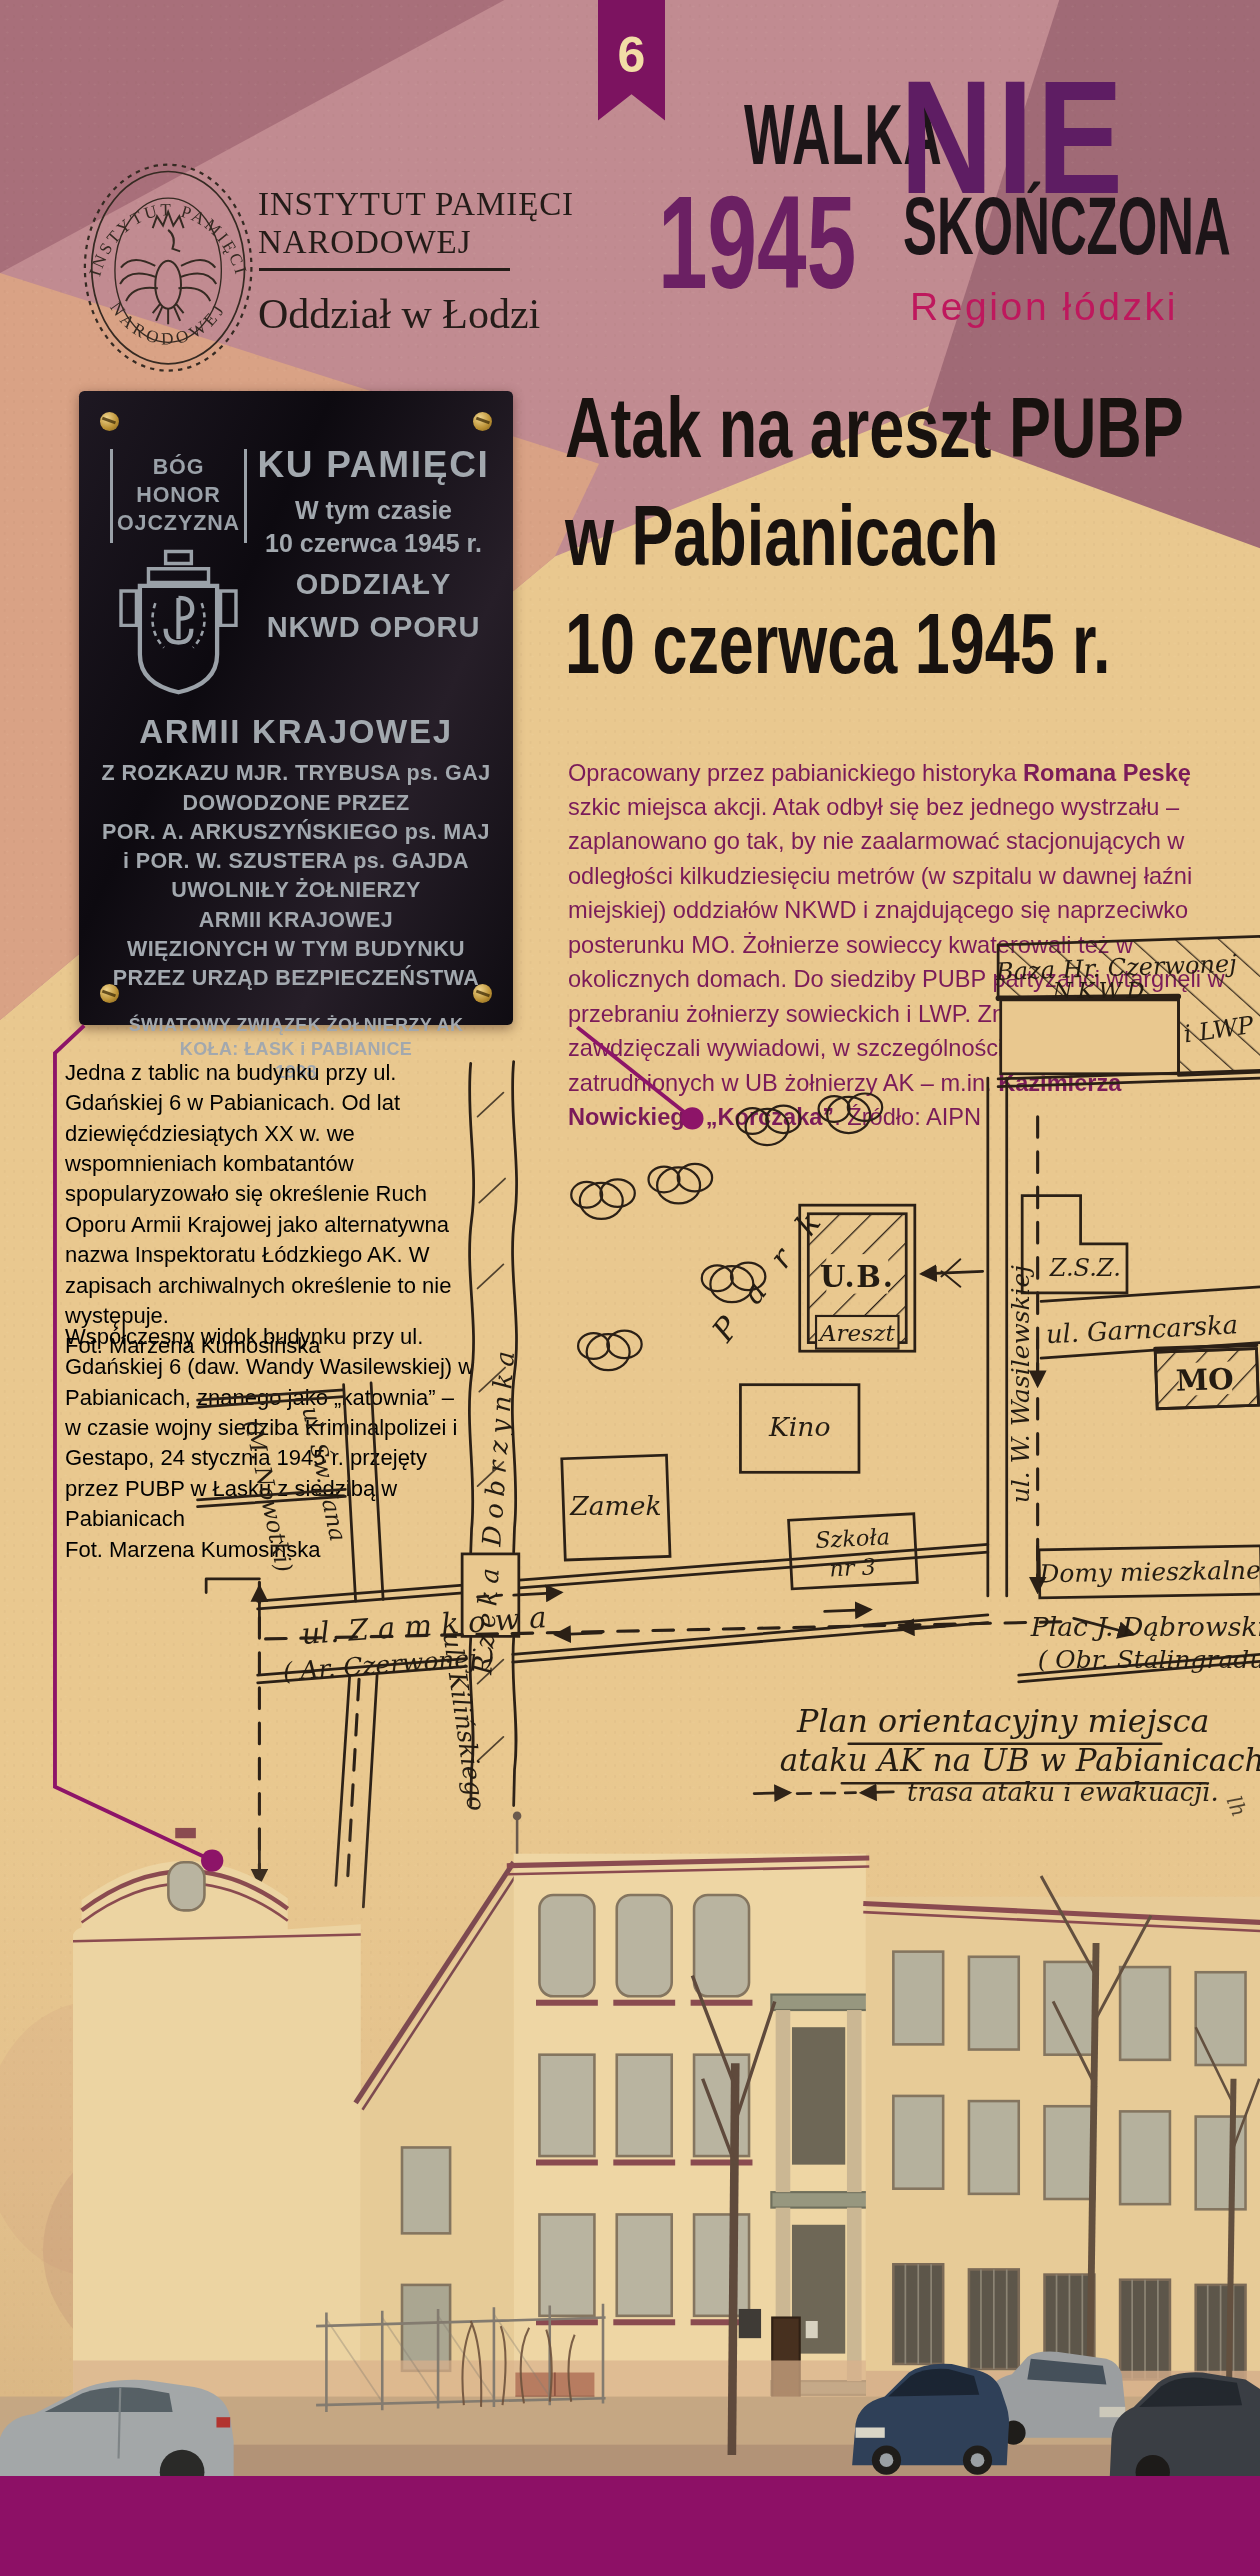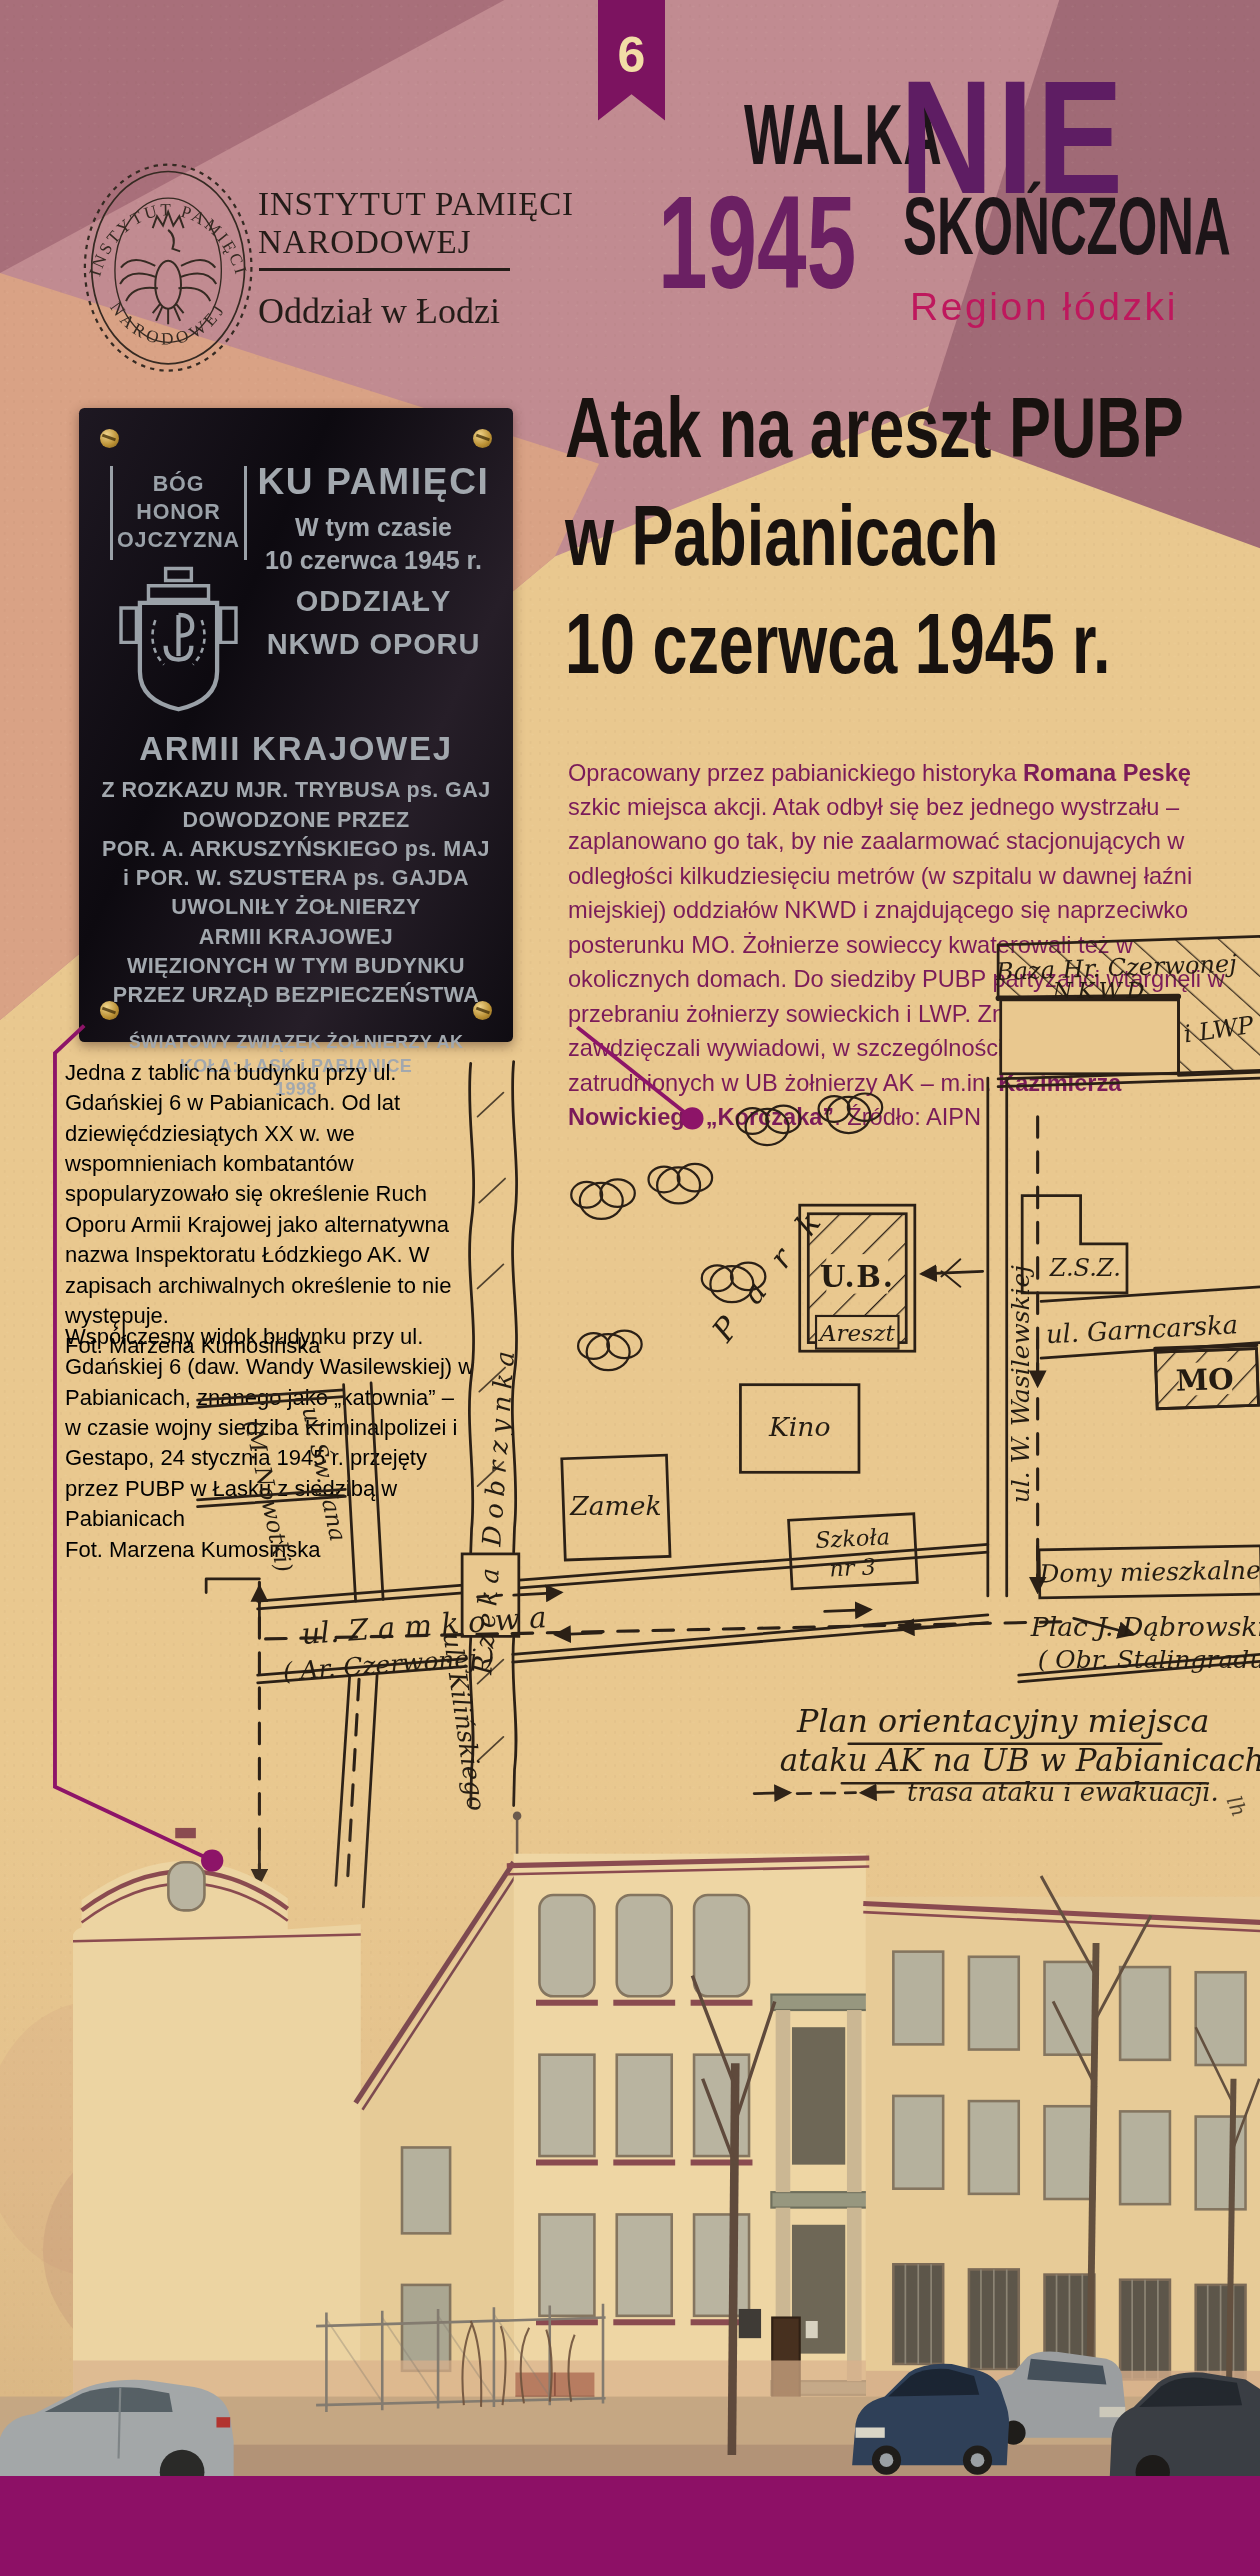--- a/index.html
+++ b/index.html
@@ -22,24 +22,24 @@
   .mh{position:absolute;transform-origin:left top;white-space:nowrap;line-height:1;}
   .mh-walka{left:744px;top:91px;font-size:86px;font-weight:700;color:#1c1518;transform:scaleX(.62);letter-spacing:0.9px;}
   .mh-nie{left:900px;top:57px;font-size:161px;font-weight:800;color:#5e1d63;transform:scaleX(.8);letter-spacing:5.2px;}
   .mh-year{left:658px;top:177px;font-size:131px;font-weight:700;color:#6b2063;transform:scaleX(.68);}
   .mh-skonczona{left:903px;top:185px;font-size:82px;font-weight:700;color:#1c1518;transform:scaleX(.62);}
   .mh-region{left:910px;top:287px;font-size:39px;font-weight:400;color:#be185d;letter-spacing:2.6px;}
   
   .ipn-name{position:absolute;left:258px;top:185px;font-family:"Liberation Serif",serif;
             font-size:33px;color:#241c18;line-height:1.16;letter-spacing:0.9px;}
   .ipn-rule{position:absolute;left:259px;top:268px;width:251px;height:2.6px;background:#241c18;}
-  .ipn-branch{position:absolute;left:258px;top:290px;font-family:"Liberation Serif",serif;font-size:36px;color:#241c18;}
+  .ipn-branch{position:absolute;left:258px;top:290px;font-family:"Liberation Serif",serif;font-size:42px;color:#241c18;}
   .seal{position:absolute;left:72px;top:156px;}
   
-  .plaque{position:absolute;left:79px;top:408px;width:434px;height:634px;border-radius:5.2px;
+  .plaque{position:absolute;left:79px;top:391px;width:434px;height:634px;border-radius:5.2px;
           background:linear-gradient(115deg,#1e1822 0%,#0d0a10 35%,#261e28 70%,#0f0c12 100%);
           box-shadow:0 3.4px 12px rgba(60,30,20,.45);color:#a2a8ae;text-align:center;}
   .screw{position:absolute;width:19px;height:19px;border-radius:50%;
          background:radial-gradient(circle at 35% 30%,#f0d48c,#b98f33 60%,#7a5c1d);}
   .screw i{position:absolute;left:2.6px;top:7.7px;width:13.7px;height:2.6px;background:rgba(70,50,10,.8);transform:rotate(20deg);}
   .pl-row{display:flex;padding:53px 22px 0 22px;}
   .badge{width:155px;flex:none;padding-top:5.2px;position:relative;}
   .badge-words{font-size:21.5px;font-weight:700;letter-spacing:0.9px;line-height:1.3;color:#9aa1a8;
                border-left:3.4px solid #9aa1a8;border-right:3.4px solid #9aa1a8;padding:5.2px 1.7px;margin:0 8.6px;}
   .pl-right{flex:1;}

